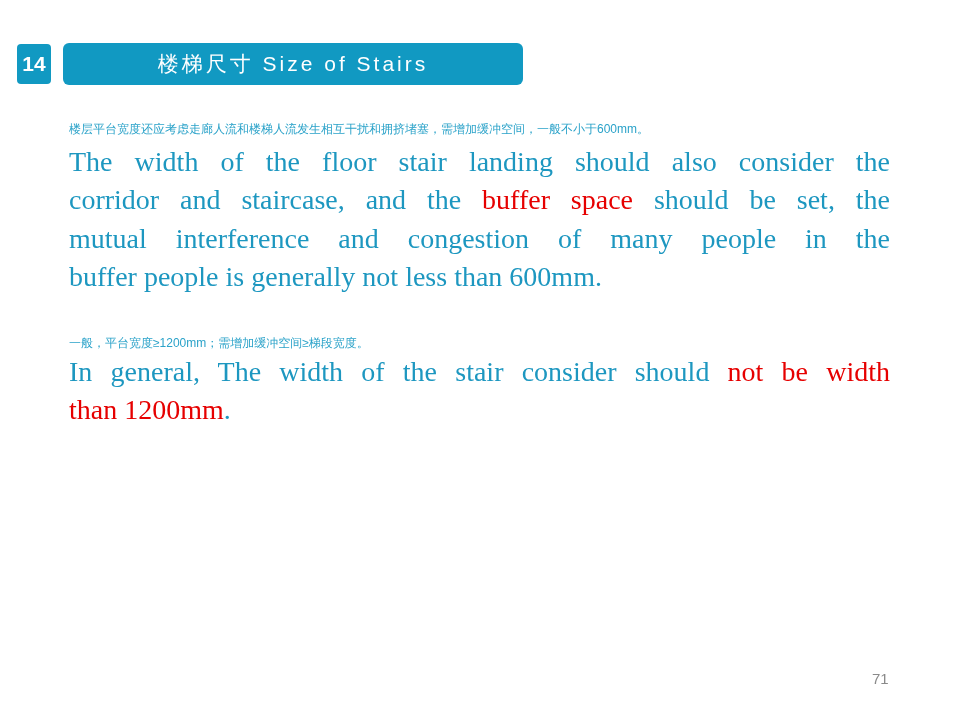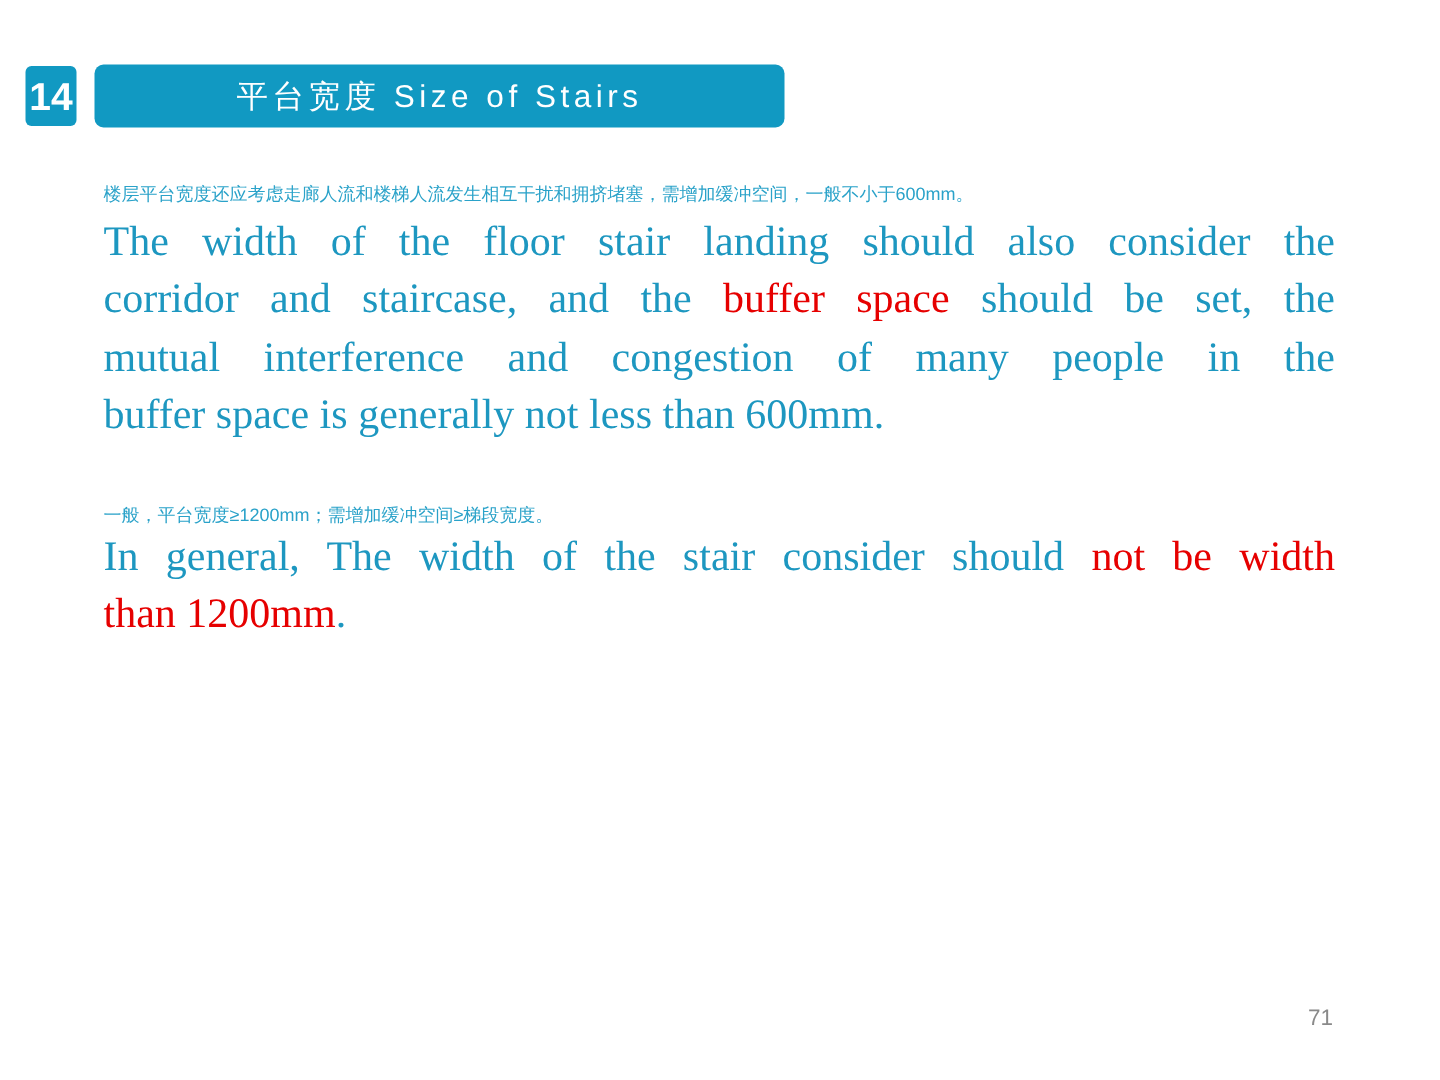--- a/index.html
+++ b/index.html
@@ -22,21 +22,21 @@
     height: 720px;
     background: #ffffff;
   }
   .badge {
     position: absolute;
     left: 17px; top: 44px;
     width: 34px; height: 40px;
     background: var(--accent);
     border-radius: 4px;
     color: #ffffff;
-    font-size: 26px;
+    font-size: 21px;
     font-weight: bold;
     display: flex; align-items: center; justify-content: center;
   }
   .title-bar {
     position: absolute;
     left: 63px; top: 43px;
     width: 460px; height: 42px;
     background: var(--accent);
     border-radius: 6px;
     display: flex; align-items: center; justify-content: center;
@@ -81,30 +81,30 @@
   }
 </style>
 </head>
 <body>
 
 <div class="slide">
 
   <div class="badge">14</div>
 
   <div class="title-bar">
-    <span class="title-text">平台宽度 Size of Stairs</span>
+    <span class="title-text">楼梯尺寸 Size of Stairs</span>
   </div>
 
   <p class="zh zh1">楼层平台宽度还应考虑走廊人流和楼梯人流发生相互干扰和拥挤堵塞，需增加缓冲空间，一般不小于600mm。</p>
 
   <div class="en en1">
       <div class="line just"><span class="blue">The width of the floor stair landing should also consider the</span></div>
       <div class="line just"><span class="blue">corridor and staircase, and the </span><span class="red">buffer space</span><span class="blue"> should be set, the</span></div>
       <div class="line just"><span class="blue">mutual interference and congestion of many people in the</span></div>
-      <div class="line"><span class="blue">buffer space is generally not less than 600mm.</span></div>
+      <div class="line"><span class="blue">buffer people is generally not less than 600mm.</span></div>
     </div>
 
   <p class="zh zh2">一般，平台宽度≥1200mm；需增加缓冲空间≥梯段宽度。</p>
 
   <div class="en en2">
       <div class="line just"><span class="blue">In general, The width of the stair consider should </span><span class="red">not be width</span></div>
       <div class="line"><span class="red">than 1200mm</span><span class="blue">.</span></div>
     </div>
 
   <div class="page-number">71</div>

